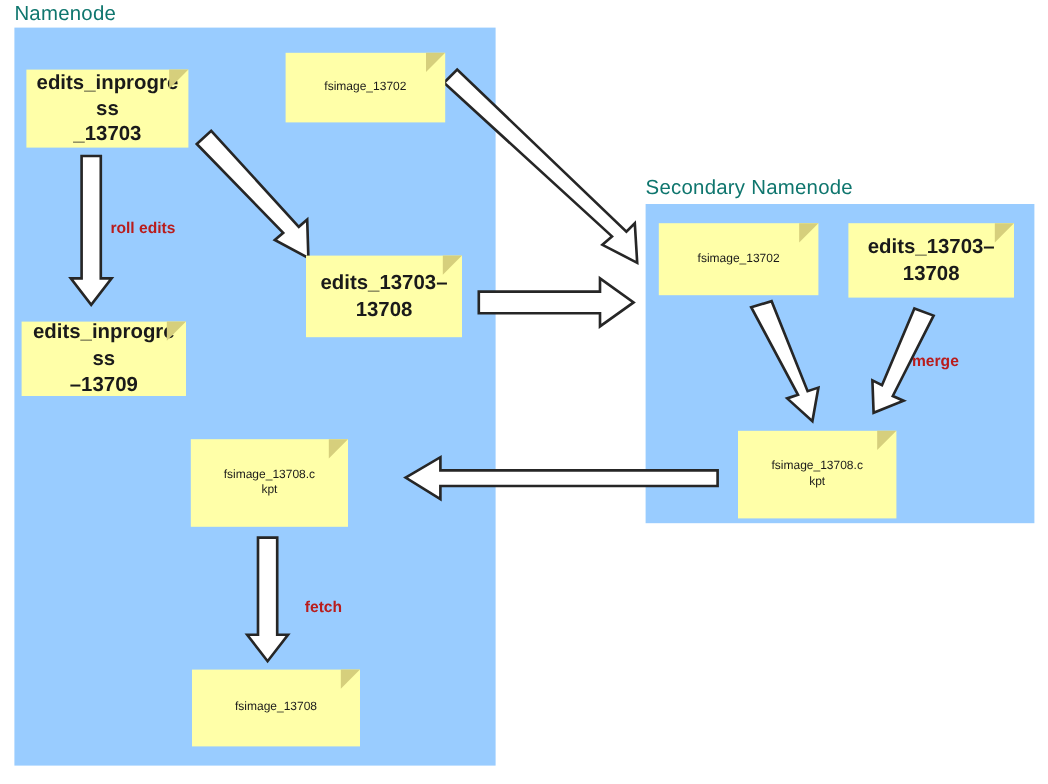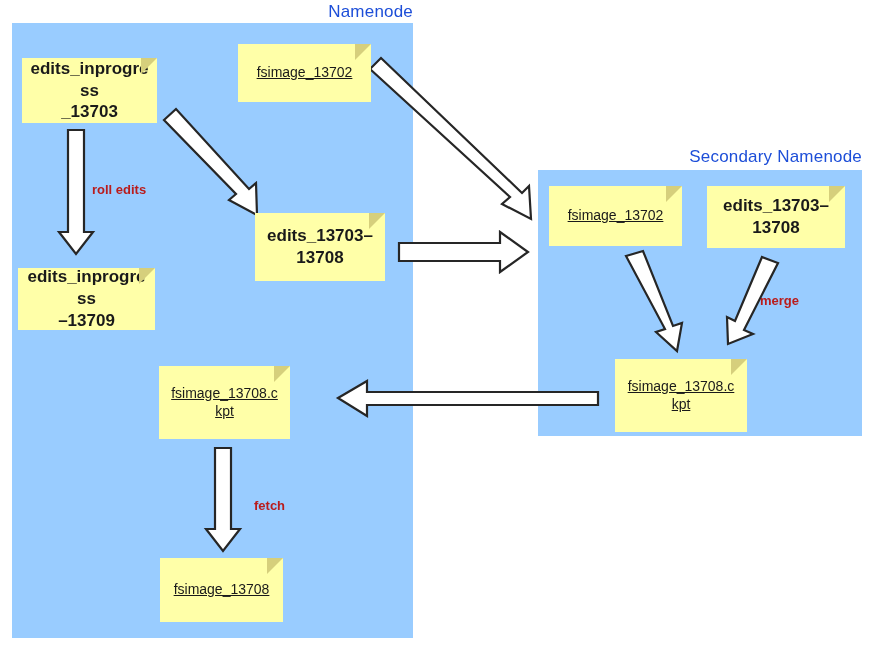--- a/index.html
+++ b/index.html
@@ -33,26 +33,26 @@
   }
   #panel-secondary {
     left: 538px;
     top: 170px;
     width: 324px;
     height: 266px;
   }
 
   .panel-title {
     position: absolute;
-    color: #1d4ed8;
+    color: #0f766e;
     font-size: 17px;
     font-weight: 400;
     letter-spacing: 0.2px;
     white-space: nowrap;
-    text-align: right;
+    text-align: left;
   }
   #title-namenode {
     left: 12px;
     top: 2px;
     width: 401px;
   }
   #title-secondary {
     left: 538px;
     top: 147px;
     width: 324px;
@@ -81,21 +81,21 @@
     top: 0;
     right: 0;
     width: 0;
     height: 0;
     border-style: solid;
     border-width: 16px 16px 0 0;
     border-color: #d6cf7c transparent transparent transparent;
   }
 
   .note.bold .note-label { font-weight: 700; font-size: 17px; }
-  .note.reg .note-label  { font-weight: 400; font-size: 14px; text-decoration: underline; }
+  .note.reg .note-label  { font-weight: 400; font-size: 10px; }
 
   
   .edge-label {
     position: absolute;
     color: #b91c1c;
     font-weight: 700;
     font-size: 13px;
     white-space: nowrap;
   }
 
@@ -185,21 +185,21 @@
     <span class="note-label">edits_13703–
 13708</span>
   </div>
 
   <div class="note reg" style="left:159px; top:366px; width:131px; height:73px;">
     <span class="fold-tri"></span>
     <span class="note-label">fsimage_13708.c
 kpt</span>
   </div>
 
-  <div class="note reg" style="left:160px; top:558px; width:123px; height:64px;">
+  <div class="note reg" style="left:160px; top:558px; width:140px; height:64px;">
     <span class="fold-tri"></span>
     <span class="note-label">fsimage_13708</span>
   </div>
 
   <div class="note reg" style="left:549px; top:186px; width:133px; height:60px;">
     <span class="fold-tri"></span>
     <span class="note-label">fsimage_13702</span>
   </div>
 
   <div class="note bold" style="left:707px; top:186px; width:138px; height:62px;">

